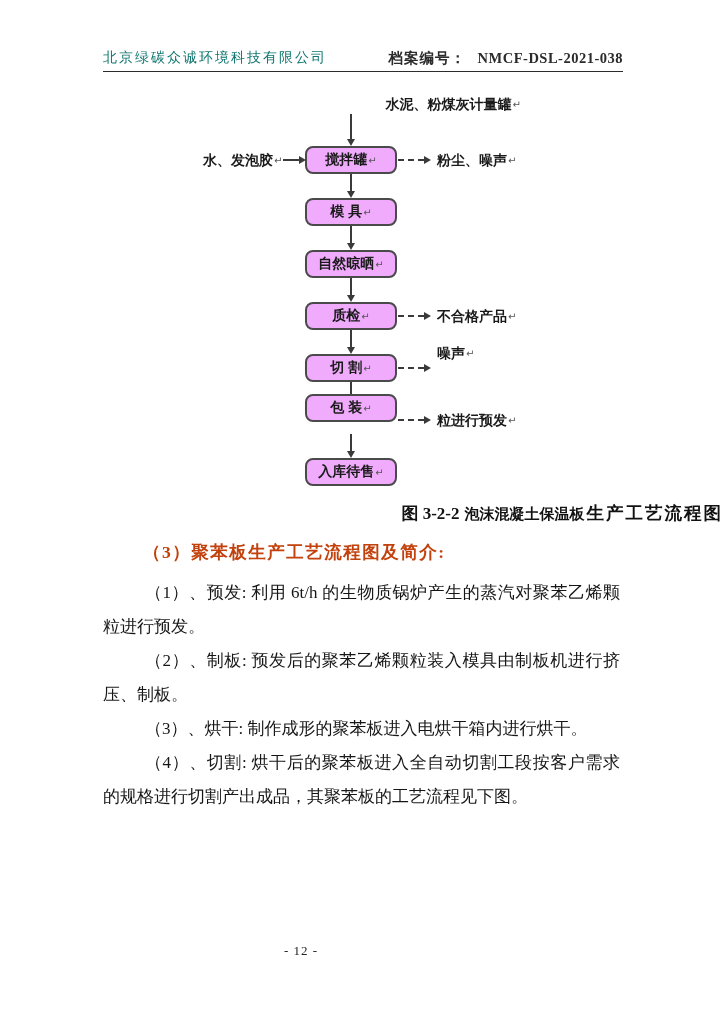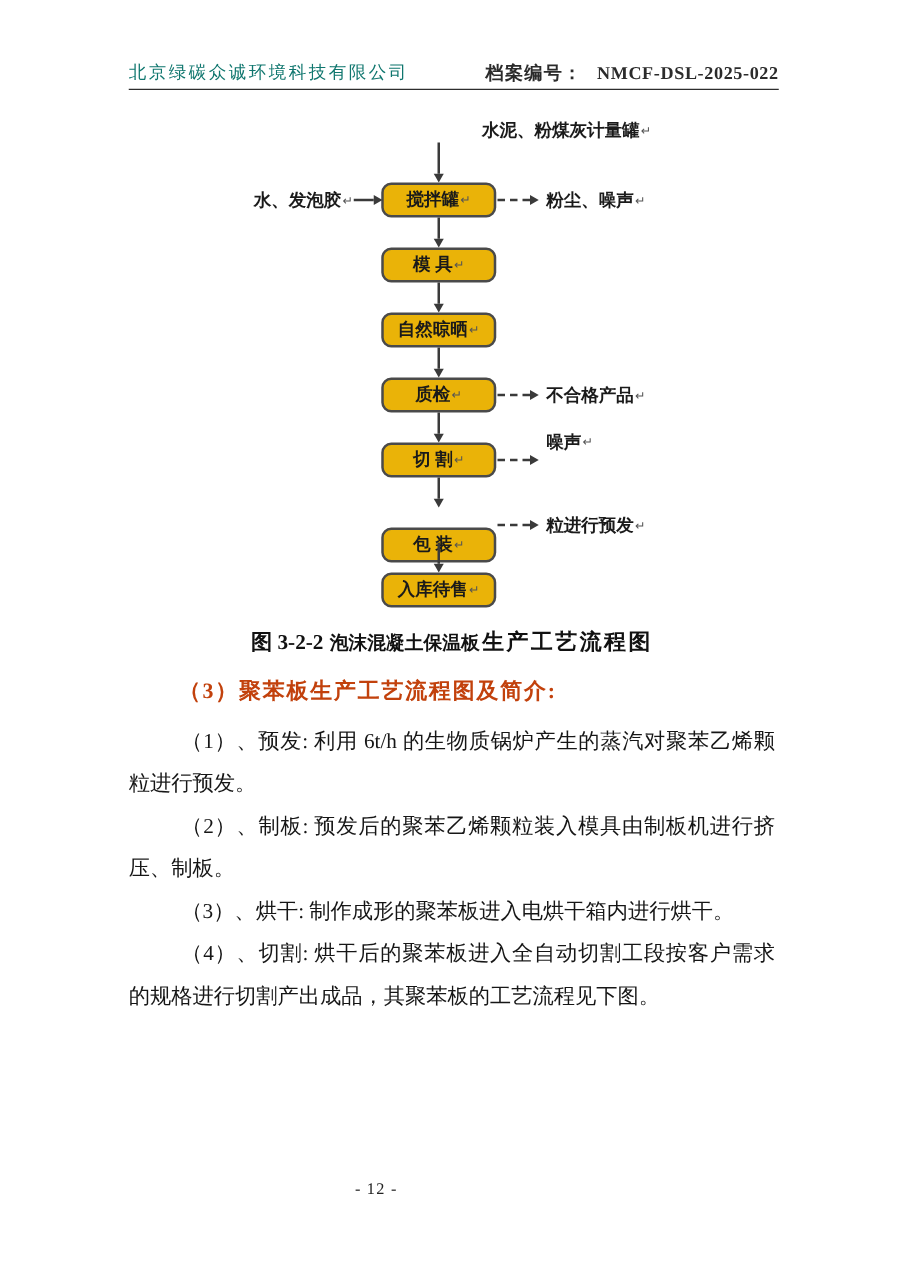--- a/index.html
+++ b/index.html
@@ -38,21 +38,21 @@
     font-size: 14px; font-weight: 600; color: #1a1a1a;
     white-space: nowrap; line-height: 16px;
   }
   .fc-top { left: 181px; top: 96px; width: 340px; text-align: right; }
   .rm {
     font-size: 10px; font-weight: 400; color: #555;
     margin-left: 1px; vertical-align: 1px;
   }
   .fbox {
     position: absolute; left: 305px; width: 92px; height: 28px;
-    border: 2px solid #4a4a4a; border-radius: 8px; background: #eab308;
+    border: 2px solid #4a4a4a; border-radius: 8px; background: #f0abfc;
     display: flex; align-items: center; justify-content: center;
     font-family: "Liberation Sans", "DejaVu Sans", sans-serif;
     font-size: 14px; font-weight: 600; color: #1a1a1a; white-space: nowrap;
   }
   .varrow {
     position: absolute; left: 350px; width: 0;
     border-left: 2px solid #3a3a3a;
   }
   .varrow::after {
     content: ""; position: absolute; left: -5px; bottom: -7px;
@@ -67,21 +67,21 @@
     content: ""; position: absolute; right: -7px; top: -5px;
     width: 0; height: 0;
     border-top: 4px solid transparent; border-bottom: 4px solid transparent;
     border-left: 7px solid #3a3a3a;
   }
   .harrow.dashed { border-top-style: dashed; }
 
   
   .caption {
     position: absolute; left: 0; top: 501px; width: 723px;
-    text-align: center; white-space: nowrap; color: #111;
+    text-align: right; white-space: nowrap; color: #111;
   }
   .caption .seg-a { font-size: 17px; font-weight: 700; margin-right: 5px; }
   .caption .seg-b { font-size: 15px; font-weight: 700; margin-right: 2px; }
   .caption .seg-c { font-size: 17.5px; font-weight: 700; letter-spacing: 2px; }
   .sec-heading {
     position: absolute; left: 103px; top: 540px; width: 517px;
     font-size: 17.5px; font-weight: 700; letter-spacing: 1.5px;
     text-indent: 40px; color: #c2410c;
   }
   .body-text {
@@ -99,21 +99,21 @@
   }
 </style>
 </head>
 <body>
 
 <div class="page">
 
   <div class="hdr-company">北京绿碳众诚环境科技有限公司</div>
   <div class="hdr-right">
     <span class="lbl">档案编号：</span>
-    <span class="val">NMCF-DSL-2025-022</span>
+    <span class="val">NMCF-DSL-2021-038</span>
   </div>
   <div class="hdr-rule"></div>
 
   <div>
 
     <div class="fc-label fc-top">
       <span>水泥、粉煤灰计量罐</span><span class="rm">↵</span>
     </div>
 
     <div class="varrow" style="top:114px;height:25px;"></div>
@@ -162,21 +162,21 @@
       <span>切 割</span>
         <span class="rm">↵</span>
     </div>
     <div class="harrow dashed" style="left:398px;top:367px;width:26px;"></div>
     <div class="fc-label" style="left:437px;top:345px;">
       <span>噪声</span><span class="rm">↵</span>
     </div>
 
     <div class="varrow" style="top:382px;height:17px;"></div>
 
-    <div class="fbox" style="top:422px;">
+    <div class="fbox" style="top:394px;">
       <span>包 装</span>
         <span class="rm">↵</span>
     </div>
     <div class="harrow dashed" style="left:398px;top:419px;width:26px;"></div>
     <div class="fc-label" style="left:437px;top:412px;">
       <span>粒进行预发</span><span class="rm">↵</span>
     </div>
 
     <div class="varrow" style="top:434px;height:17px;"></div>
 

